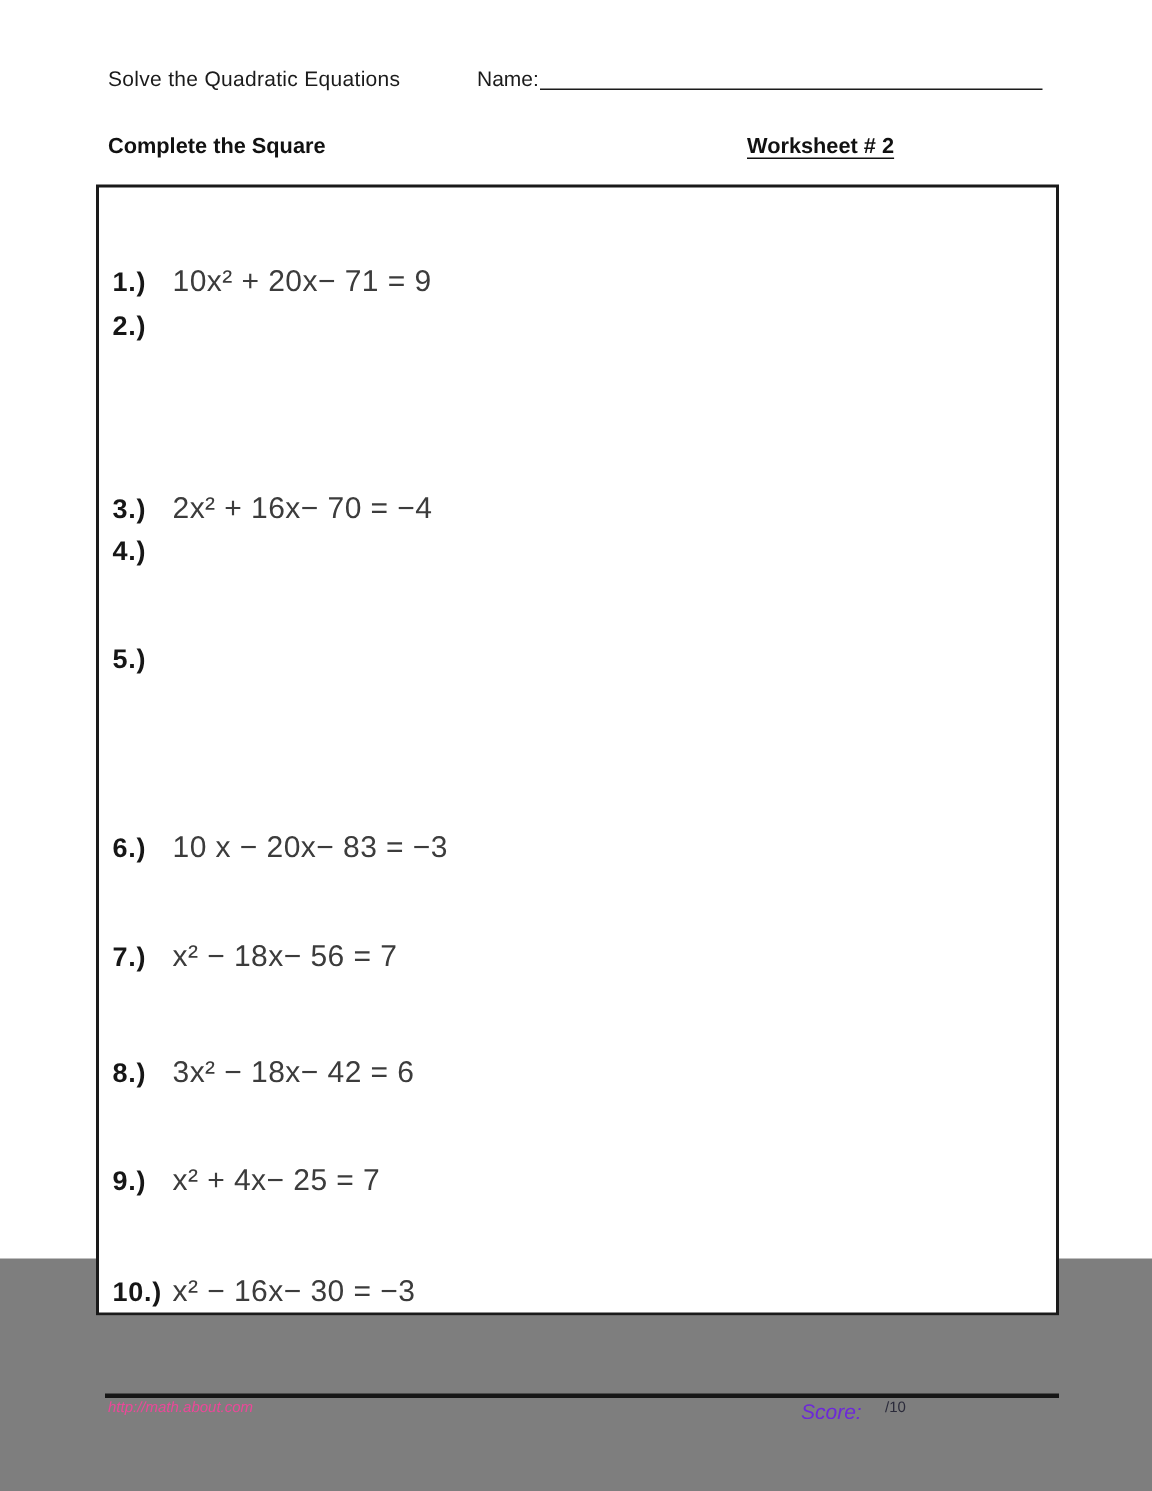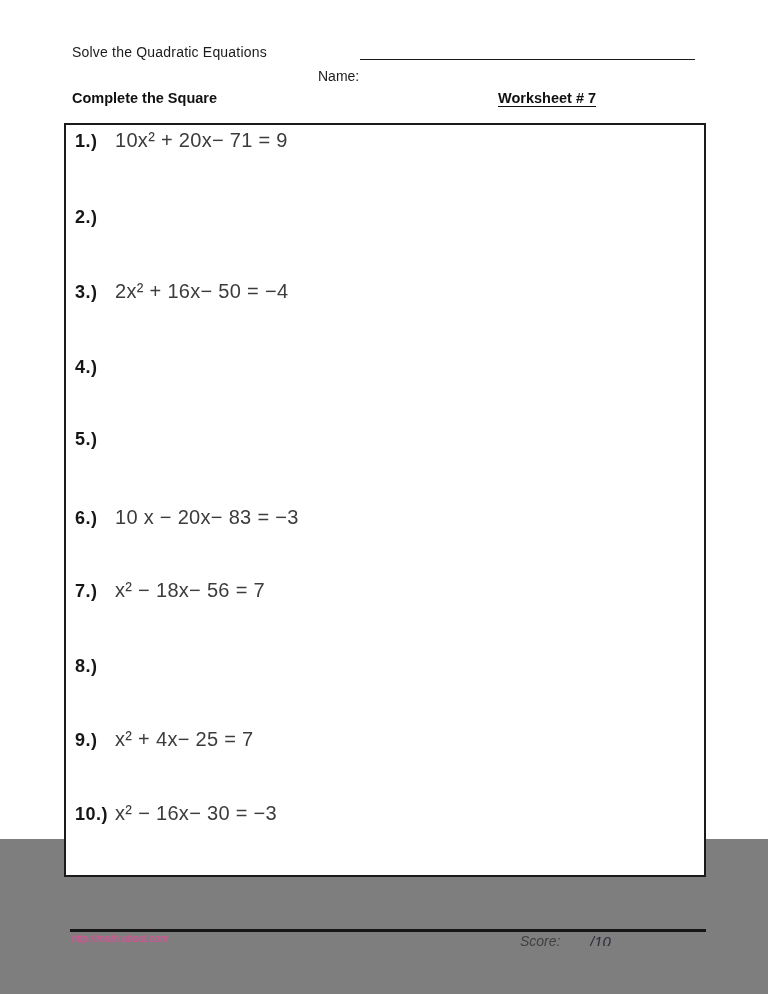--- a/index.html
+++ b/index.html
@@ -35,21 +35,20 @@
     left: 72px; top: 44px;
     font-size: 14px;
     color: #1b1b1b;
     letter-spacing: 0.2px;
   }
   .name-label {
     position: absolute;
     left: 318px; top: 44px;
     font-size: 14px;
     color: #1b1b1b;
-    margin-top: 24px;
   }
   .name-line {
     position: absolute;
     left: 360px; top: 59px;
     width: 335px; height: 0;
     border-bottom: 1.5px solid #1b1b1b;
   }
   .section-title {
     position: absolute;
     left: 72px; top: 90px;
@@ -86,20 +85,21 @@
     font-weight: bold;
     color: #161616;
     min-width: 33px;
     letter-spacing: 0.5px;
   }
   .problem-eq {
     margin-left: 7px;
     font-size: 20px;
     color: #3c3c3c;
     letter-spacing: 0.3px;
+    margin-top: 48px;
   }
   .r0  { top: 4px;   }
   .r1  { top: 82px;  }
   .r2  { top: 155px; }
   .r3  { top: 232px; }
   .r4  { top: 304px; }
   .r5  { top: 381px; }
   .r6  { top: 454px; }
   .r7  { top: 531px; }
   .r8  { top: 603px; }
@@ -114,30 +114,29 @@
   .footer-url {
     position: absolute;
     left: 72px; top: 933px;
     font-size: 10px;
     font-style: italic;
     color: #ec4899;
     text-underline-offset: 2px;
   }
   .footer-score-label {
     position: absolute;
-    left: 520px; top: 933px;
+    left: 534px; top: 933px;
     font-size: 14px;
     font-style: italic;
-    color: #404040;
+    color: #6d28d9;
   }
   .footer-score-value {
     position: absolute;
     left: 590px; top: 933px;
-    font-size: 15px;
-    font-style: italic;
+    font-size: 10px;
     color: #2a2a3a;
   }
   .gray-band {
     position: absolute;
     left: 0; top: 946px;
     width: 768px; height: 48px;
     background: #7e7e7e;
     z-index: 5;
   }
   .gray-band-notch-cover {
@@ -152,50 +151,51 @@
 <body>
 
 <div class="screen">
   <div class="page">
 
     <div class="doc-title">Solve the Quadratic Equations</div>
     <div class="name-label">Name:</div>
     <div class="name-line"></div>
 
     <div class="section-title">Complete the Square</div>
-    <div class="worksheet-label">Worksheet # 7</div>
+    <div class="worksheet-label">Worksheet # 2</div>
 
     <div class="problems-box">
       <div class="problem-row r0">
         <span class="problem-num">1.)</span>
         <span class="problem-eq">10x² + 20x− 71 = 9</span>
       </div>
       <div class="problem-row r1">
         <span class="problem-num">2.)</span>
       </div>
       <div class="problem-row r2">
         <span class="problem-num">3.)</span>
-        <span class="problem-eq">2x² + 16x− 50 = −4</span>
+        <span class="problem-eq">2x² + 16x− 70 = −4</span>
       </div>
       <div class="problem-row r3">
         <span class="problem-num">4.)</span>
       </div>
       <div class="problem-row r4">
         <span class="problem-num">5.)</span>
       </div>
       <div class="problem-row r5">
         <span class="problem-num">6.)</span>
         <span class="problem-eq">10 x − 20x− 83 = −3</span>
       </div>
       <div class="problem-row r6">
         <span class="problem-num">7.)</span>
         <span class="problem-eq">x² − 18x− 56 = 7</span>
       </div>
       <div class="problem-row r7">
         <span class="problem-num">8.)</span>
+        <span class="problem-eq">3x² − 18x− 42 = 6</span>
       </div>
       <div class="problem-row r8">
         <span class="problem-num">9.)</span>
         <span class="problem-eq">x² + 4x− 25 = 7</span>
       </div>
       <div class="problem-row r9">
         <span class="problem-num">10.)</span>
         <span class="problem-eq">x² − 16x− 30 = −3</span>
       </div>
     </div>

